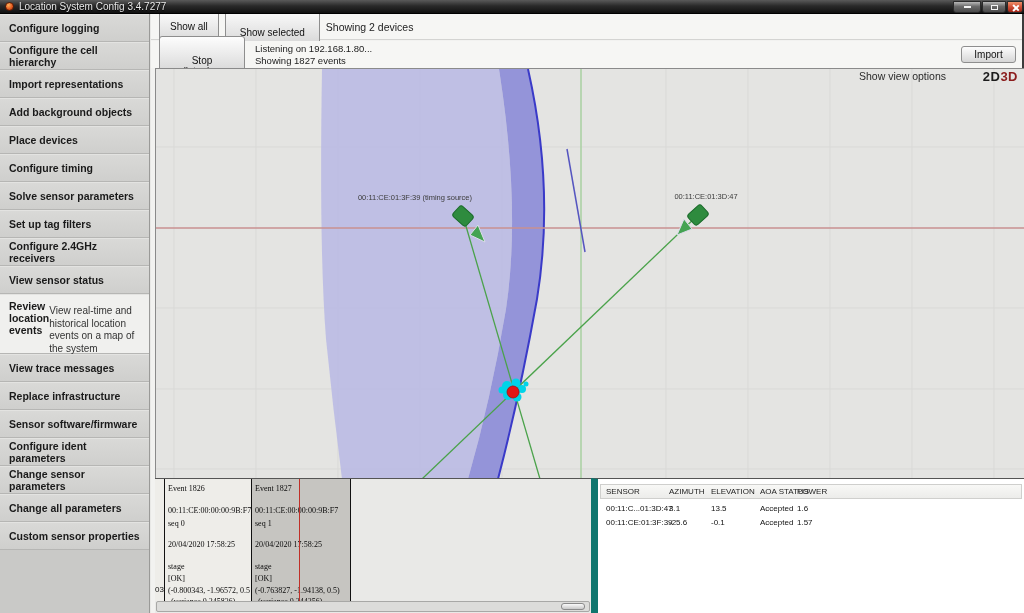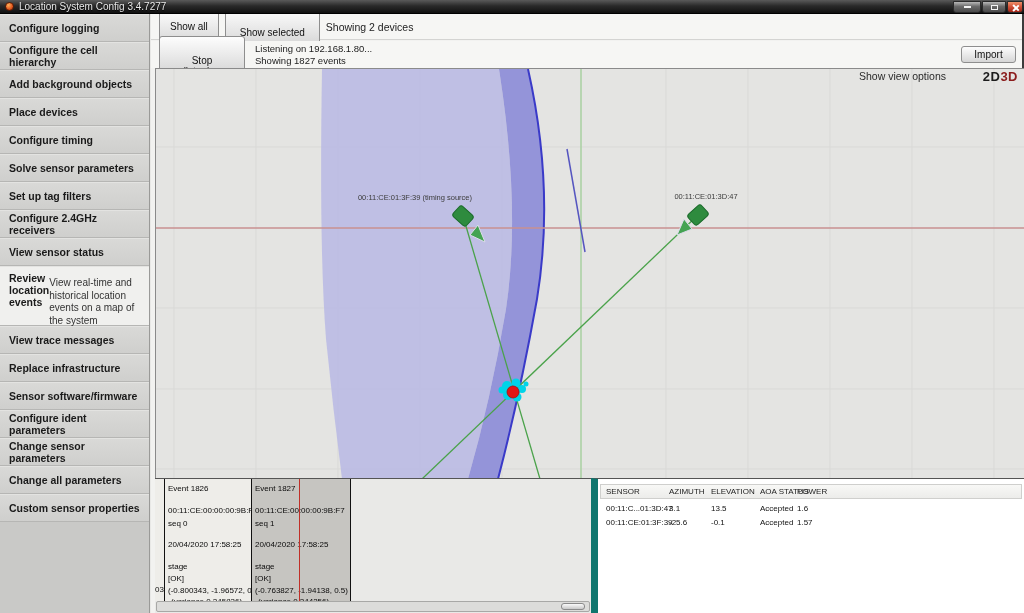--- a/index.html
+++ b/index.html
@@ -59,21 +59,21 @@
 
   
   .events-panel { position:absolute; left:4px; top:464px; width:436px; height:135px;
     border-top:1px solid #555; background:#e9e9e7; overflow:hidden; }
   .event-strip { position:absolute; left:0; top:0; width:10px; height:122px; background:#eeede9;
     border-right:1px solid #111; overflow:hidden; }
   .event-strip .frag { position:absolute; top:106px; right:0; font-size:8px; color:#111; white-space:nowrap; direction:rtl; }
   .event-card { position:absolute; top:0; height:122px; overflow:hidden; border-right:1px solid #111; }
   .event-card.c0 { left:10px; width:87px; background:#eeede9; }
   .event-card.c1 { left:97px; width:99px; background:#c6c5c1; }
-  .ev { position:absolute; left:3px; font-size:8px; color:#0a0a0a; white-space:nowrap; }
+  .ev { position:absolute; left:3px; font-size:8px; color:#0a0a0a; white-space:nowrap;font-family:Liberation Serif, serif; }
   .ev.t1 { top:5px; } .ev.t2 { top:27px; } .ev.t3 { top:40px; } .ev.t4 { top:61px; }
   .ev.t5 { top:83px; } .ev.t6 { top:95px; } .ev.t7 { top:107px; } .ev.t8 { top:118px; left:6px; }
   .time-cursor { position:absolute; left:144px; top:0; width:1px; height:122px; background:#c03028; z-index:5; }
   .h-scrollbar { position:absolute; left:1px; right:1px; bottom:1px; height:11px;
     background:#dcdcda; border:1px solid #a8a8a6; border-radius:2px; }
   .h-thumb { position:absolute; right:4px; top:1px; width:24px; height:7px; border-radius:3px;
     background:linear-gradient(#fafafa,#c8c8c8); border:1px solid #8a8a8a; }
 
   .table-panel { position:absolute; left:440px; top:464px; width:433px; height:135px;
     background:#fff; border-top:1px solid #555; border-left:7px solid #0f766e; }
@@ -102,20 +102,23 @@
       </span>
   </span>
 </div>
 
 <div class="sidebar">
   <div class="side-item">
       <span>Configure logging</span>
     </div>
   <div class="side-item">
       <span>Configure the cell hierarchy</span>
+    </div>
+  <div class="side-item">
+      <span>Import representations</span>
     </div>
   <div class="side-item">
       <span>Add background objects</span>
     </div>
   <div class="side-item">
       <span>Place devices</span>
     </div>
   <div class="side-item">
       <span>Configure timing</span>
     </div>

